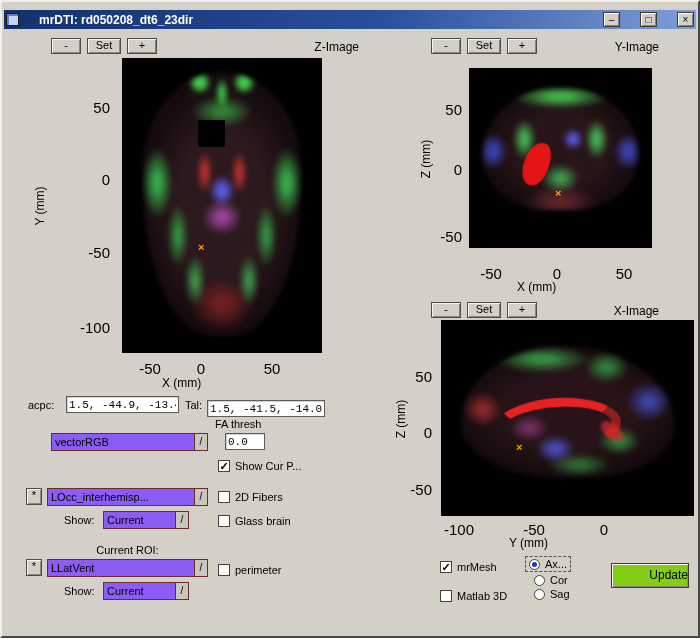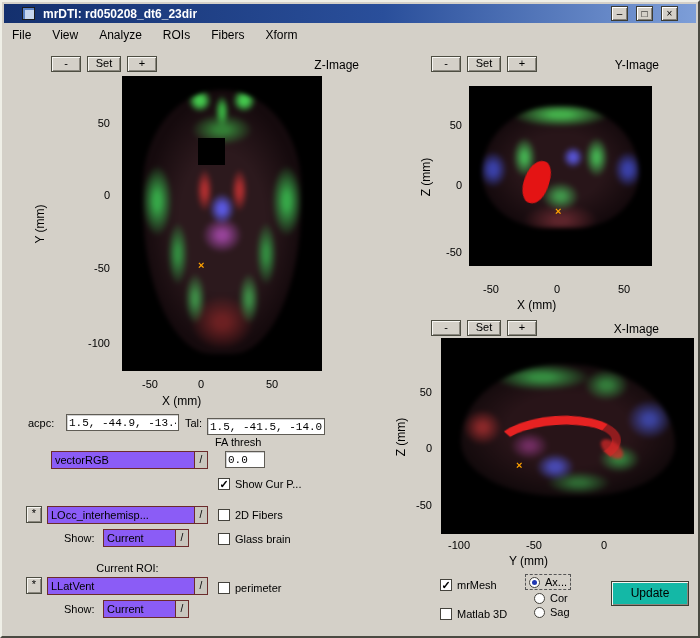--- a/index.html
+++ b/index.html
@@ -5,23 +5,23 @@
   html,body{margin:0;padding:0;background:#888;}
   *{box-sizing:border-box;}
   .window{
     position:relative;width:700px;height:638px;
     background:#d4d0c8;border:2px solid;
     border-color:#efefe7 #4a4a42 #4a4a42 #efefe7;
     font-family:"Liberation Sans",sans-serif;overflow:hidden;
   }
   
   .titlebar{
-    height:19px;margin:2px 2px 0 2px;display:flex;align-items:center;gap:8px;
+    height:19px;margin:8px 2px 0 2px;display:flex;align-items:center;gap:20px;
     background:linear-gradient(90deg,#14306e 0%,#2a4f9b 55%,#7d9ed8 100%);
-    padding:0 18px;
+    padding:0 2px;
   }
   .appicon{width:13px;height:13px;background:#c7d6ee;border:1px solid #1d1d1d;
     box-shadow:inset 2px 2px 0 #5b82c4;}
   .titletxt{flex:1;color:#fff;font-size:12px;font-weight:bold;white-space:nowrap;
     overflow:hidden;line-height:18px;}
   .wbtn{width:17px;height:15px;background:#d4d0c8;border:1px solid #3c3c34;
     box-shadow:inset 1px 1px 0 #ffffff, inset -1px -1px 0 #84817a;
     font-size:10px;line-height:13px;text-align:center;color:#000;cursor:default;}
   
   .menubar{height:24px;display:flex;align-items:center;padding:0 10px;gap:21px;
@@ -88,66 +88,58 @@
   }
   .cc-arc{position:absolute;left:52px;top:78px;width:128px;height:56px;
     border:9px solid transparent;border-top-color:#e62222;
     border-right-color:rgba(230,34,34,.55);border-radius:50%;
     transform:rotate(-4deg);filter:blur(.6px);}
   .cc-tail{position:absolute;left:158px;top:104px;width:26px;height:14px;background:rgba(220,40,40,.7);
     border-radius:50%;transform:rotate(38deg);filter:blur(1.5px);}
   .marker{position:absolute;color:#ffa200;font-size:11px;font-weight:bold;line-height:11px;}
   .vlabel{position:absolute;width:60px;text-align:center;font-size:12px;color:#000;
     transform:rotate(-90deg);}
-  .tick{position:absolute;font-size:11px;color:#000;}
+  .tick{position:absolute;font-size:15px;color:#000;}
   .tick.r{text-align:right;}
   .tick.c{text-align:center;}
   .axlabel{position:absolute;font-size:12px;color:#000;text-align:left;}
   .lbl{position:absolute;font-size:11px;color:#000;white-space:nowrap;}
   .lbl.ctr{text-align:center;}
   .field{position:absolute;background:#fff;border:1px solid #5f5c55;
     box-shadow:inset 1px 1px 0 rgba(0,0,0,.18);font-family:Liberation Mono, monospace;
     font-size:11px;padding:0 2px;color:#000;}
   .popup{position:absolute;background:#8b5cf6;border:1px solid #6b2b2b;display:flex;
     align-items:center;font-size:11px;color:#000;cursor:default;}
   .popup .ptxt{flex:1;padding:0 3px;white-space:nowrap;overflow:hidden;}
   .popup .slash{width:13px;align-self:stretch;background:#c9c6be;border-left:1px solid #6b2b2b;
     text-align:center;font-size:10px;line-height:15px;}
   .cb{position:absolute;width:12px;height:12px;background:#fff;border:1px solid #44423c;
     font-size:11px;font-weight:bold;line-height:10px;text-align:center;color:#000;cursor:default;}
   .radio{width:11px;height:11px;border-radius:50%;background:#fff;border:1px solid #44423c;
     position:relative;flex:0 0 auto;}
   .radio.sel::after{content:"";position:absolute;inset:2px;border-radius:50%;background:#2038b0;}
   .ritem{position:absolute;display:flex;align-items:center;gap:5px;font-size:11px;color:#000;cursor:default;}
   .ritem.focus{outline:1px dashed #555;padding:1px 3px;}
-  .update{position:absolute;background:#14b8a6;border:1px solid #3c3c34;
+  .update{position:absolute;background:#84cc16;border:1px solid #3c3c34;
     box-shadow:inset 1px 1px 0 #f7f6f2, inset -1px -1px 0 #8a877e;
-    font-size:12px;text-align:center;line-height:22px;color:#000;cursor:default;}
+    font-size:12px;text-align:right;line-height:22px;color:#000;cursor:default;}
 </style>
 </head>
 <body>
 
 <div class="window">
 
   <div class="titlebar">
     <div class="appicon"></div>
     <div class="titletxt">mrDTI: rd050208_dt6_23dir</div>
     <div class="wbtn">–</div>
     <div class="wbtn">□</div>
     <div class="wbtn">×</div>
   </div>
 
-  <div class="menubar">
-    <span class="menu">File</span>
-    <span class="menu">View</span>
-    <span class="menu">Analyze</span>
-    <span class="menu">ROIs</span>
-    <span class="menu">Fibers</span>
-    <span class="menu">Xform</span>
-  </div>
 
   <div class="content">
 
     <div class="btn3" style="left:47px;top:9px;width:30px;height:16px">-</div>
     <div class="btn3" style="left:83px;top:9px;width:34px;height:16px">Set</div>
     <div class="btn3" style="left:123px;top:9px;width:30px;height:16px">+</div>
     <div class="paneltitle" style="left:270px;top:11px;width:85px">Z-Image</div>
 
     <div class="img" style="left:118px;top:29px;width:200px;height:295px">
       <div class="brain ax"></div>

